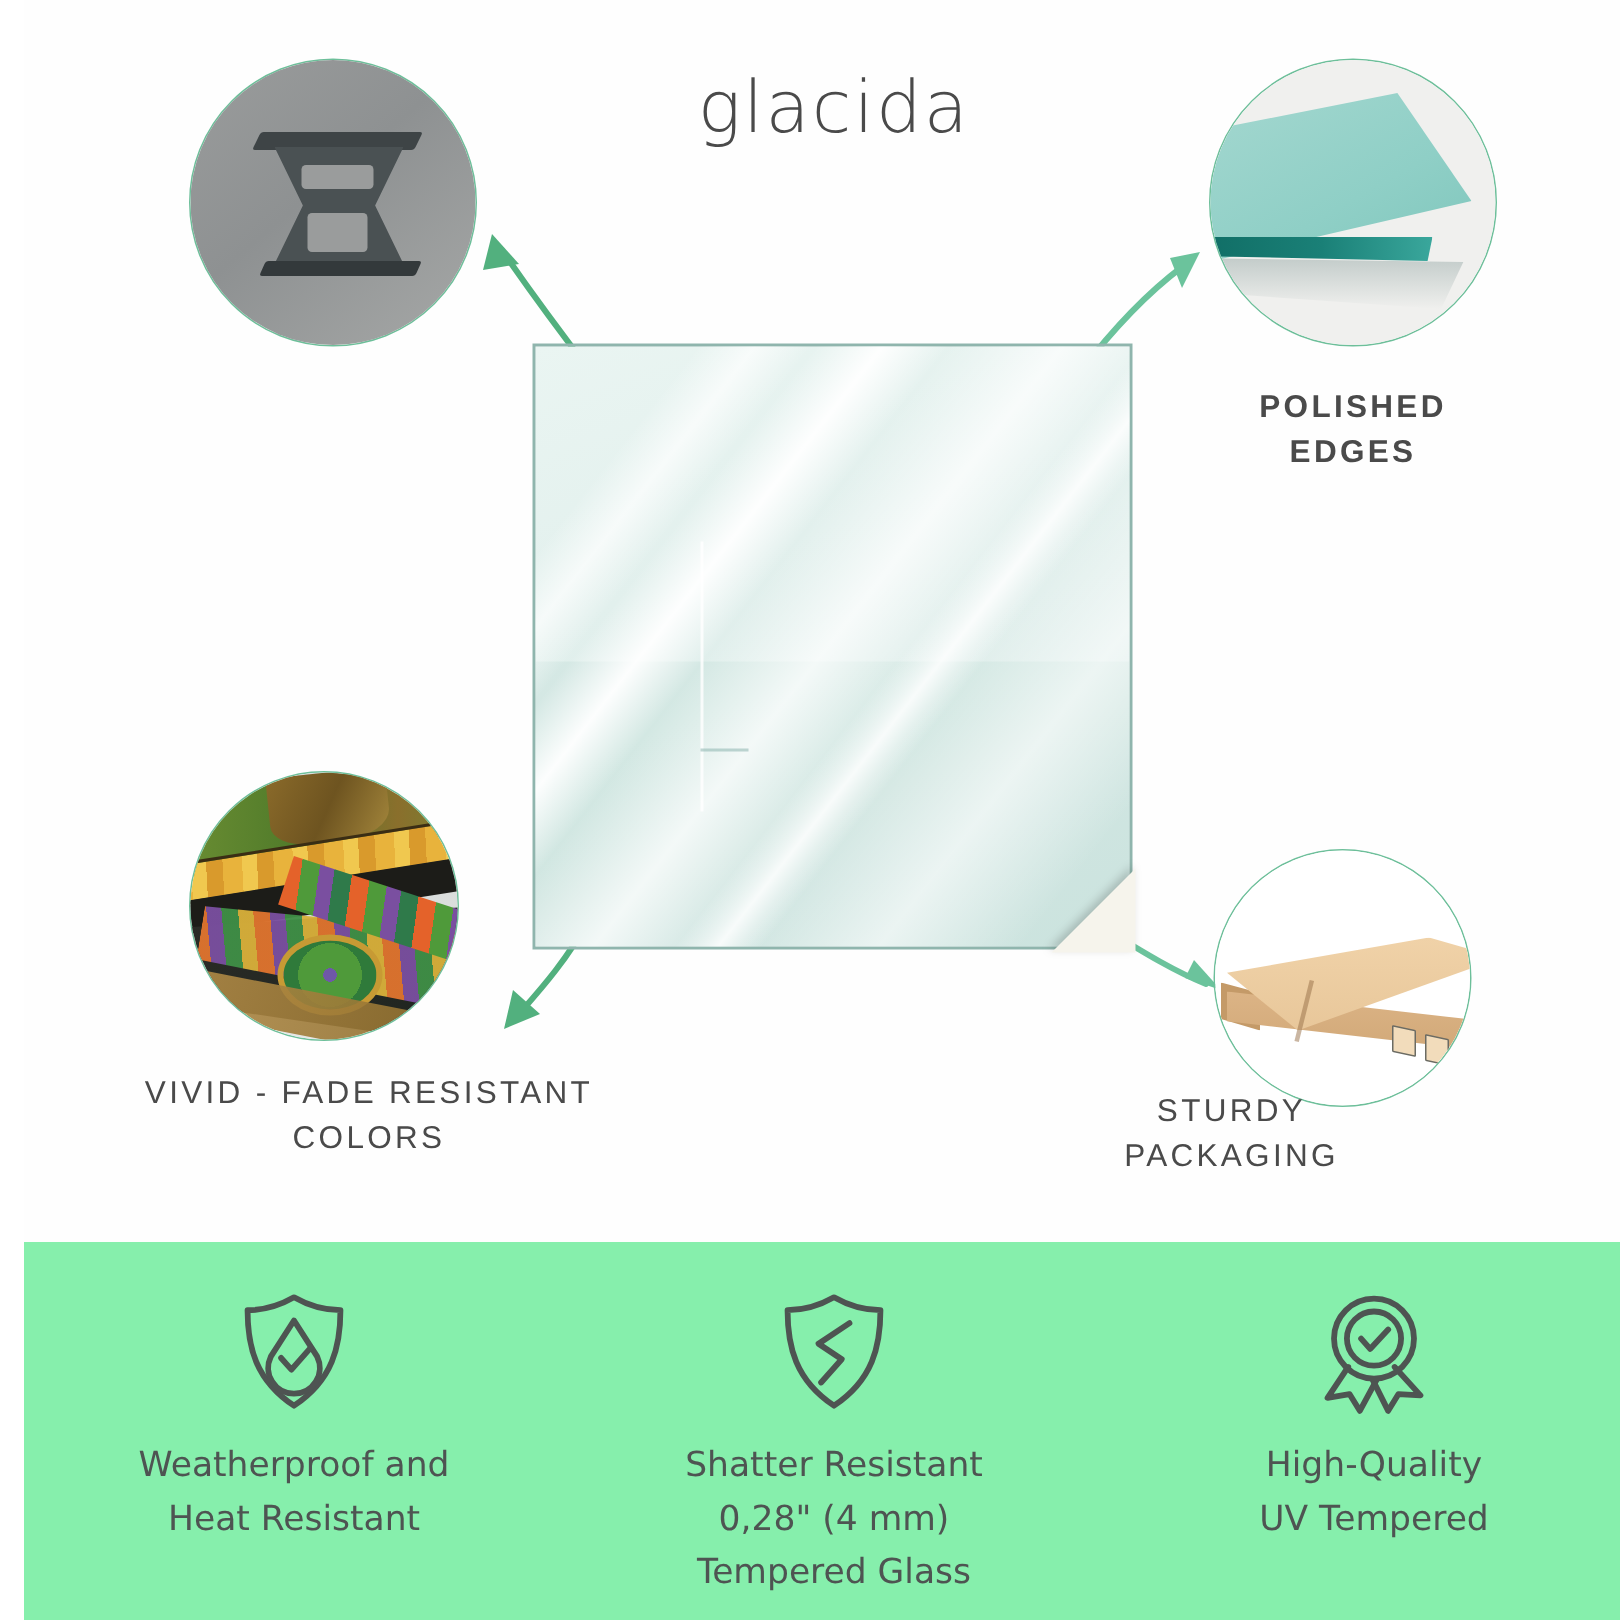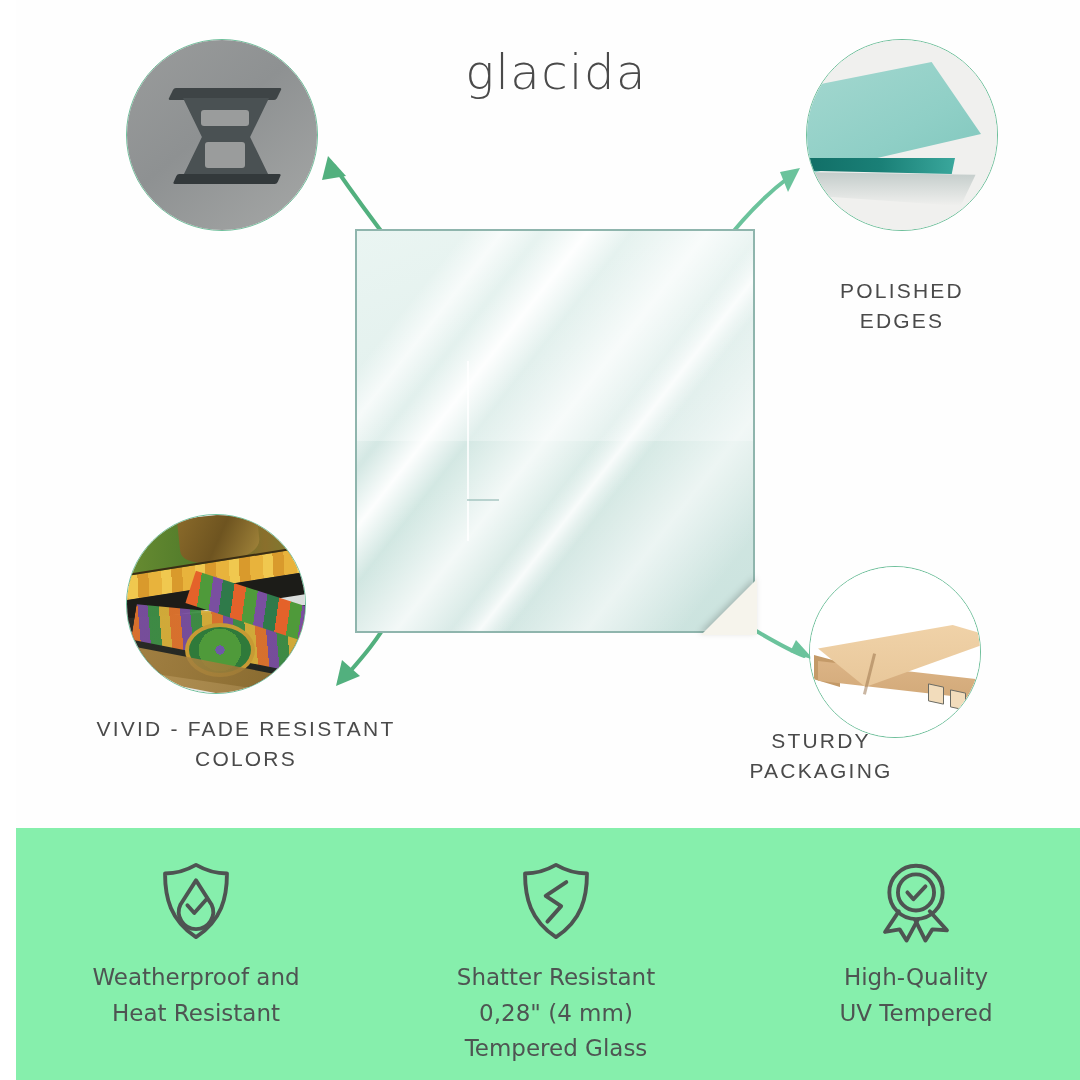--- a/index.html
+++ b/index.html
@@ -166,21 +166,21 @@
   .caption {
     position: absolute;
     text-align: center;
     font-size: 21px;
     letter-spacing: 2.2px;
     color: #4a4a4a;
     line-height: 1.45;
     font-family: "Liberation Sans", sans-serif;
   }
   .cap-hang { left: 36px; top: 262px; width: 340px; }
-  .cap-edge { left: 716px; top: 276px; width: 340px; }
+  .cap-edge { left: 716px; top: 257px; width: 340px; font-weight: bold; }
   .cap-color { left: 20px; top: 714px; width: 420px; }
   .cap-pack { left: 630px; top: 726px; width: 350px; }
 
   
   .arrows { position: absolute; left: 0; top: 0; width: 1080px; height: 1080px; pointer-events: none; }
 
   
   .bottom-bar {
     position: absolute; left: 0; top: 828px; width: 1080px; height: 252px;
     background: #86efac;

